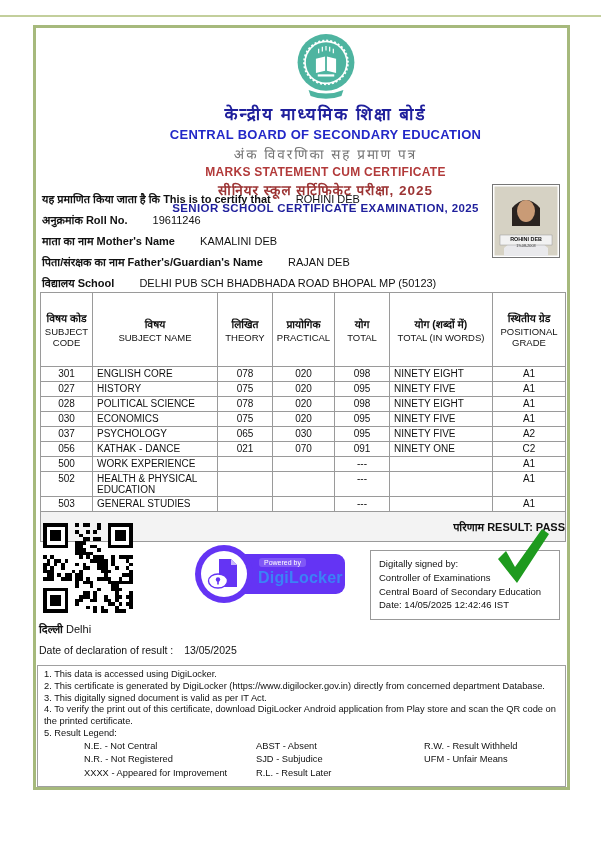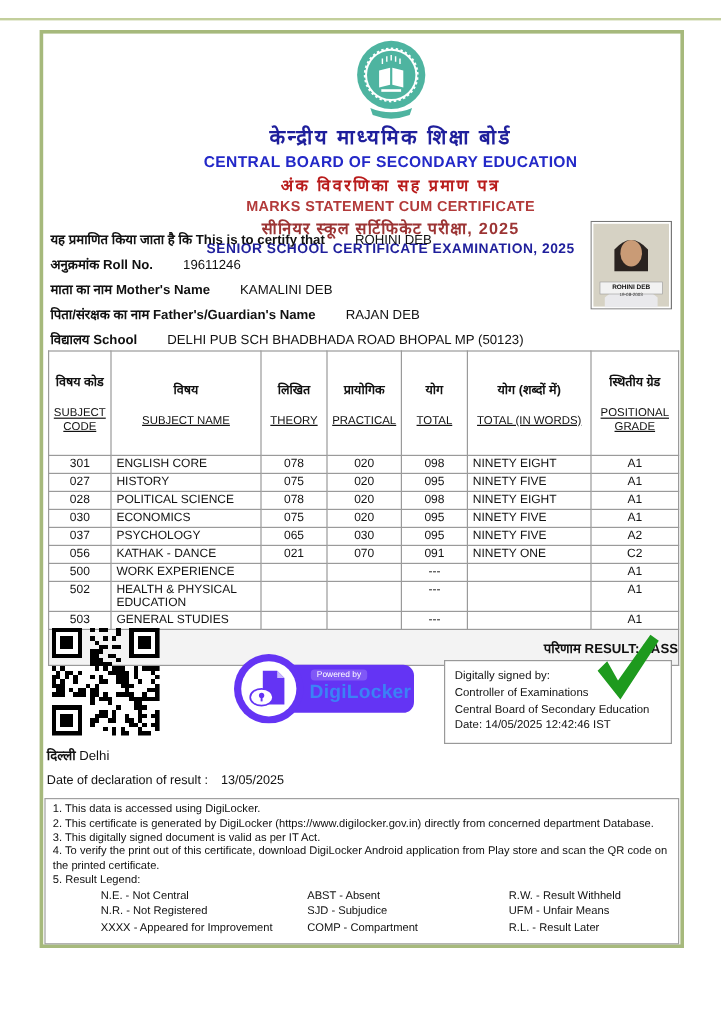--- a/index.html
+++ b/index.html
@@ -6,38 +6,38 @@
   body{font-family:"Liberation Sans","DejaVu Sans",sans-serif;color:#111;}
   .sheet{position:relative;width:601px;height:849px;background:#fff;overflow:hidden;}
   .topline{position:absolute;left:0;top:15px;width:601px;height:2px;background:#c3cf9c;}
   .frame{position:absolute;left:33px;top:25px;width:531px;height:759px;border:3px solid #a6b97c;background:#fff;}
 
   
   .header{position:absolute;top:2px;left:0;width:100%;text-align:center;padding-left:24px;}
   .logo{display:block;margin:2px auto 0 auto;}
   .h1hi{font-size:17px;font-weight:bold;color:#1f1f9c;letter-spacing:2px;}
   .h1en{font-size:13px;font-weight:bold;color:#2328c8;margin-top:2px;letter-spacing:.3px;}
-  .h2hi{font-size:13.5px;font-weight:bold;color:#b91c1c;margin-top:3px;letter-spacing:2px;}
+  .h2hi{font-size:13.5px;font-weight:normal;color:#737373;margin-top:3px;letter-spacing:2px;}
   .h2en{font-size:12px;font-weight:bold;color:#b23a3a;margin-top:2px;letter-spacing:.3px;}
   .h3hi{font-size:13.5px;font-weight:bold;color:#9c3434;margin-top:2px;letter-spacing:1px;}
   .h3en{font-size:11.5px;font-weight:bold;color:#1f1f9c;margin-top:3px;letter-spacing:.4px;}
 
   
   .info{position:absolute;left:6px;top:163px;width:445px;font-size:11px;}
   .info-line{height:21px;white-space:nowrap;}
   .lbl{font-weight:bold;}
   .val{margin-left:22px;font-weight:normal;}
   .photo{position:absolute;left:456px;top:156px;}
 
   
   table.marks{position:absolute;left:4px;top:264px;width:525px;border-collapse:collapse;table-layout:fixed;}
   table.marks th,table.marks td{border:1px solid #9a9a9a;padding:1px 4px;}
   table.marks th{padding:18px 2px;vertical-align:middle;}
   .th-hi{font-size:10.5px;font-weight:bold;}
-  .th-en{font-size:9.5px;font-weight:normal;margin-top:14px;text-decoration:underline;}
+  .th-en{font-size:9.5px;font-weight:normal;margin-top:1px;}
   table.marks td{font-size:10px;height:12px;vertical-align:top;}
   .c0,.c2,.c3,.c4,.c6{text-align:center;}
   .c1,.c5{text-align:left;}
   tr.result-row td{background:#f3f3f3;font-size:11px;font-weight:bold;padding:7px 0 7px 32px;text-align:right;}
 
   
   .qr{position:absolute;left:7px;top:495px;width:90px;height:90px;}
   .qr svg{width:90px;height:90px;}
   .place{position:absolute;left:3px;top:593px;font-size:11px;}
   .place .hi{font-weight:bold;}
@@ -491,19 +491,18 @@
       <div>4. To verify the print out of this certificate, download DigiLocker Android application from Play store and scan the QR code on the printed certificate.</div>
       <div>5. Result Legend:</div>
       <div class="legend">
           <div>N.E. - Not Central</div>
           <div>ABST - Absent</div>
           <div>R.W. - Result Withheld</div>
           <div>N.R. - Not Registered</div>
           <div>SJD - Subjudice</div>
           <div>UFM - Unfair Means</div>
           <div>XXXX - Appeared for Improvement</div>
-          <div>COMP - Compartment</div>
           <div>R.L. - Result Later</div>
         </div>
     </div>
 
   </div>
 </div>
 
 </body></html>

